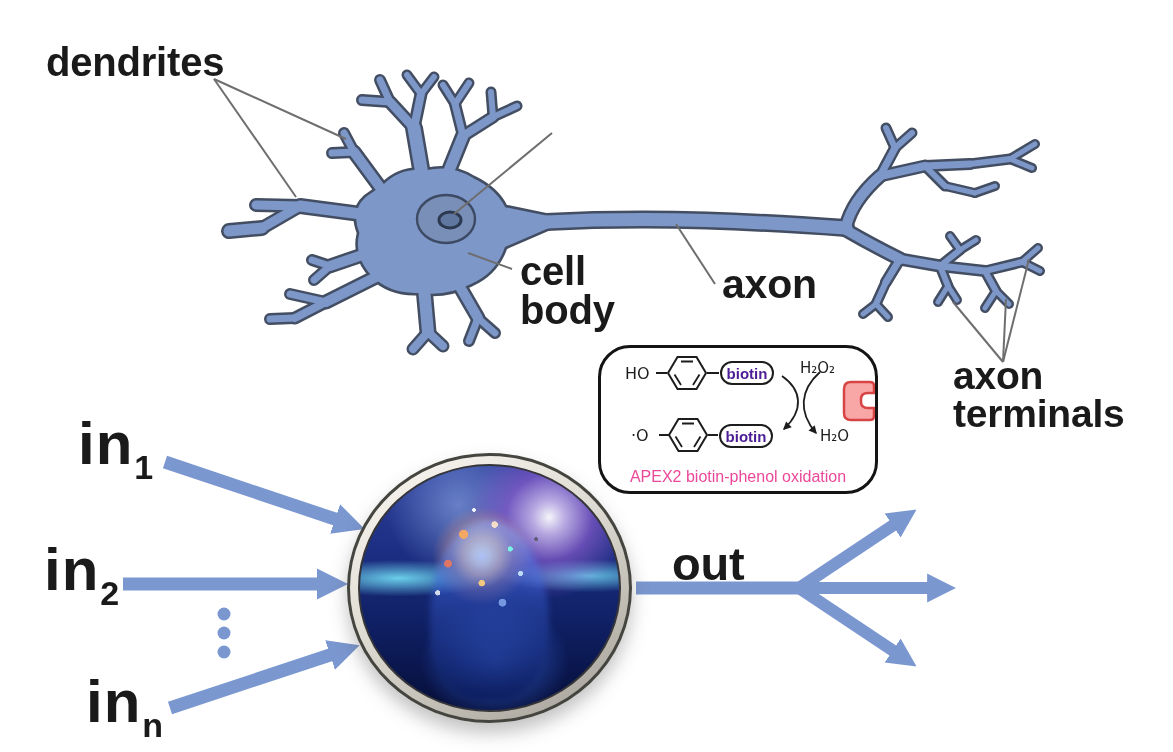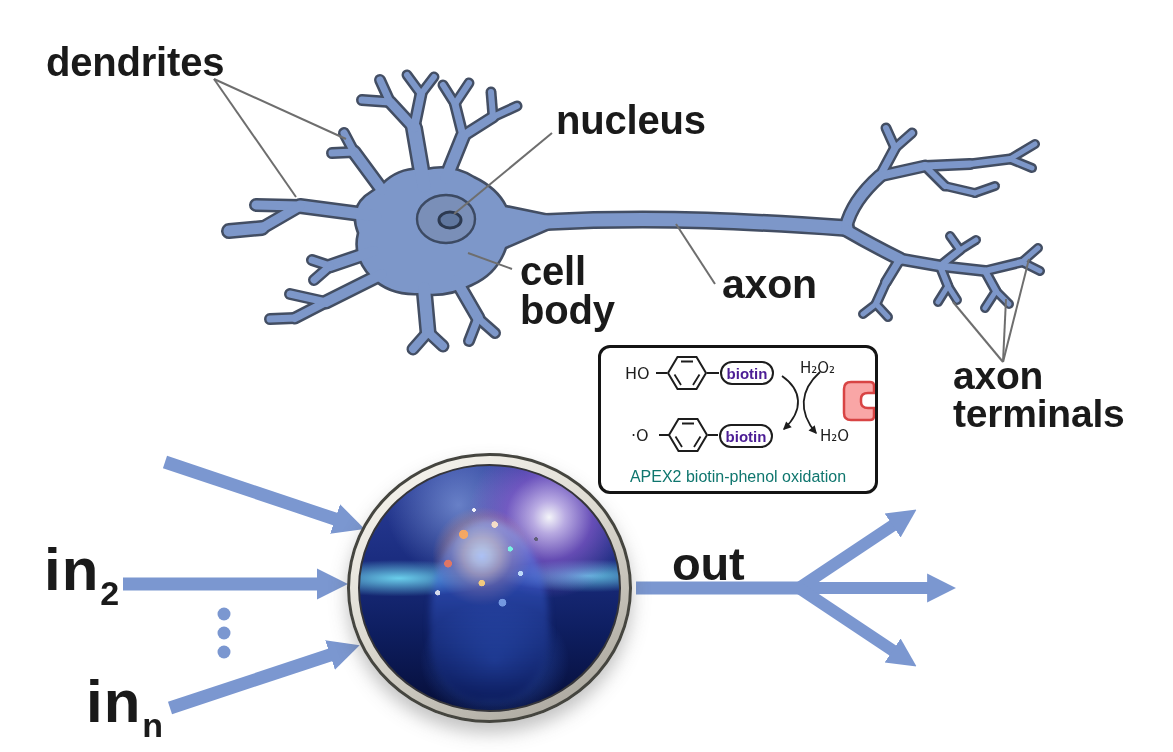--- a/index.html
+++ b/index.html
@@ -31,38 +31,38 @@
   .io-base{font-size:60px;letter-spacing:1px;}
   .io-sub{display:inline-block;font-size:34px;transform:translateY(15px);margin-left:1px;}
   .lbl-in1{left:78px;top:398px;}
   .lbl-in2{left:44px;top:524px;text-align:center;}
   .lbl-inn{left:86px;top:656px;}
   .lbl-out{left:672px;top:524px;font-size:47px;font-weight:700;text-align:center;}
 
   
   .chem-box{
     position:absolute;left:598px;top:329px;width:280px;height:149px;
-    background:#ffffff;border:3px solid #141414;border-radius:12px;box-sizing:border-box;
+    background:#ffffff;border:3px solid #141414;border-radius:32px;box-sizing:border-box;
   }
   .chem-svg{position:absolute;left:0;top:0;}
   .chem-text{position:absolute;font-family:"DejaVu Sans",sans-serif;font-size:15px;color:#1d1d1d;white-space:nowrap;}
   .chem-ho{left:24px;top:16px;font-size:16px;}
   .chem-o{left:30px;top:78px;font-size:16px;}
   .chem-h2o2{left:199px;top:11px;}
   .chem-h2o{left:219px;top:79px;}
   .biotin-chip{
     position:absolute;width:54px;height:24px;border:2.2px solid #1d1d1d;border-radius:12px;
     display:flex;align-items:center;justify-content:center;
     font-weight:700;font-size:15px;color:#4c1d95;background:#fff;box-sizing:border-box;
   }
   .chip1{left:119px;top:13px;}
   .chip2{left:118px;top:76px;}
   .chem-caption{
     position:absolute;left:0;top:120px;width:100%;text-align:center;
-    font-size:16px;color:#0f766e;font-family:"Liberation Sans",sans-serif;
+    font-size:16px;color:#ec4899;font-family:"Liberation Sans",sans-serif;
   }
 
   
   .brain-outer{
     position:absolute;left:347px;top:437px;width:285px;height:270px;box-sizing:border-box;
     border-radius:50%;border:3px solid #45453f;padding:8px;
     background:linear-gradient(150deg,#fbf9f3 0%,#dedbd2 45%,#a19d94 100%);
     box-shadow:0 10px 18px rgba(80,80,80,0.35);
   }
   .brain-photo{
@@ -300,31 +300,33 @@
       <line class="flow" x1="799" y1="572" x2="930" y2="572" stroke-width="12" marker-end="url(#bluehead)"></line>
       <line class="flow" x1="799" y1="572" x2="895" y2="636" stroke-width="12" marker-end="url(#bluehead)"></line>
     </g>
   </svg>
 
   <div class="brain-outer">
     <div class="brain-photo"></div>
   </div>
 
   <div class="lbl lbl-dendrites">dendrites</div>
-  <div class="lbl lbl-nucleus">nucleus</div>
   <div class="lbl lbl-cellbody">
     <div>cell</div>
     <div>body</div>
   </div>
   <div class="lbl lbl-axon">axon</div>
   <div class="lbl lbl-terminals">
     <div>axon</div>
     <div>terminals</div>
   </div>
 
+  <div class="lbl lbl-io lbl-in1">
+    <span class="io-base">in</span><span class="io-sub">1</span>
+  </div>
   <div class="lbl lbl-io lbl-in2">
     <span class="io-base">in</span><span class="io-sub">2</span>
   </div>
   <div class="lbl lbl-io lbl-inn">
     <span class="io-base">in</span><span class="io-sub">n</span>
   </div>
   <div class="lbl lbl-out">out</div>
 
   <div class="chem-box">
     <svg class="chem-svg" width="274" height="143" viewBox="0 0 274 143">

